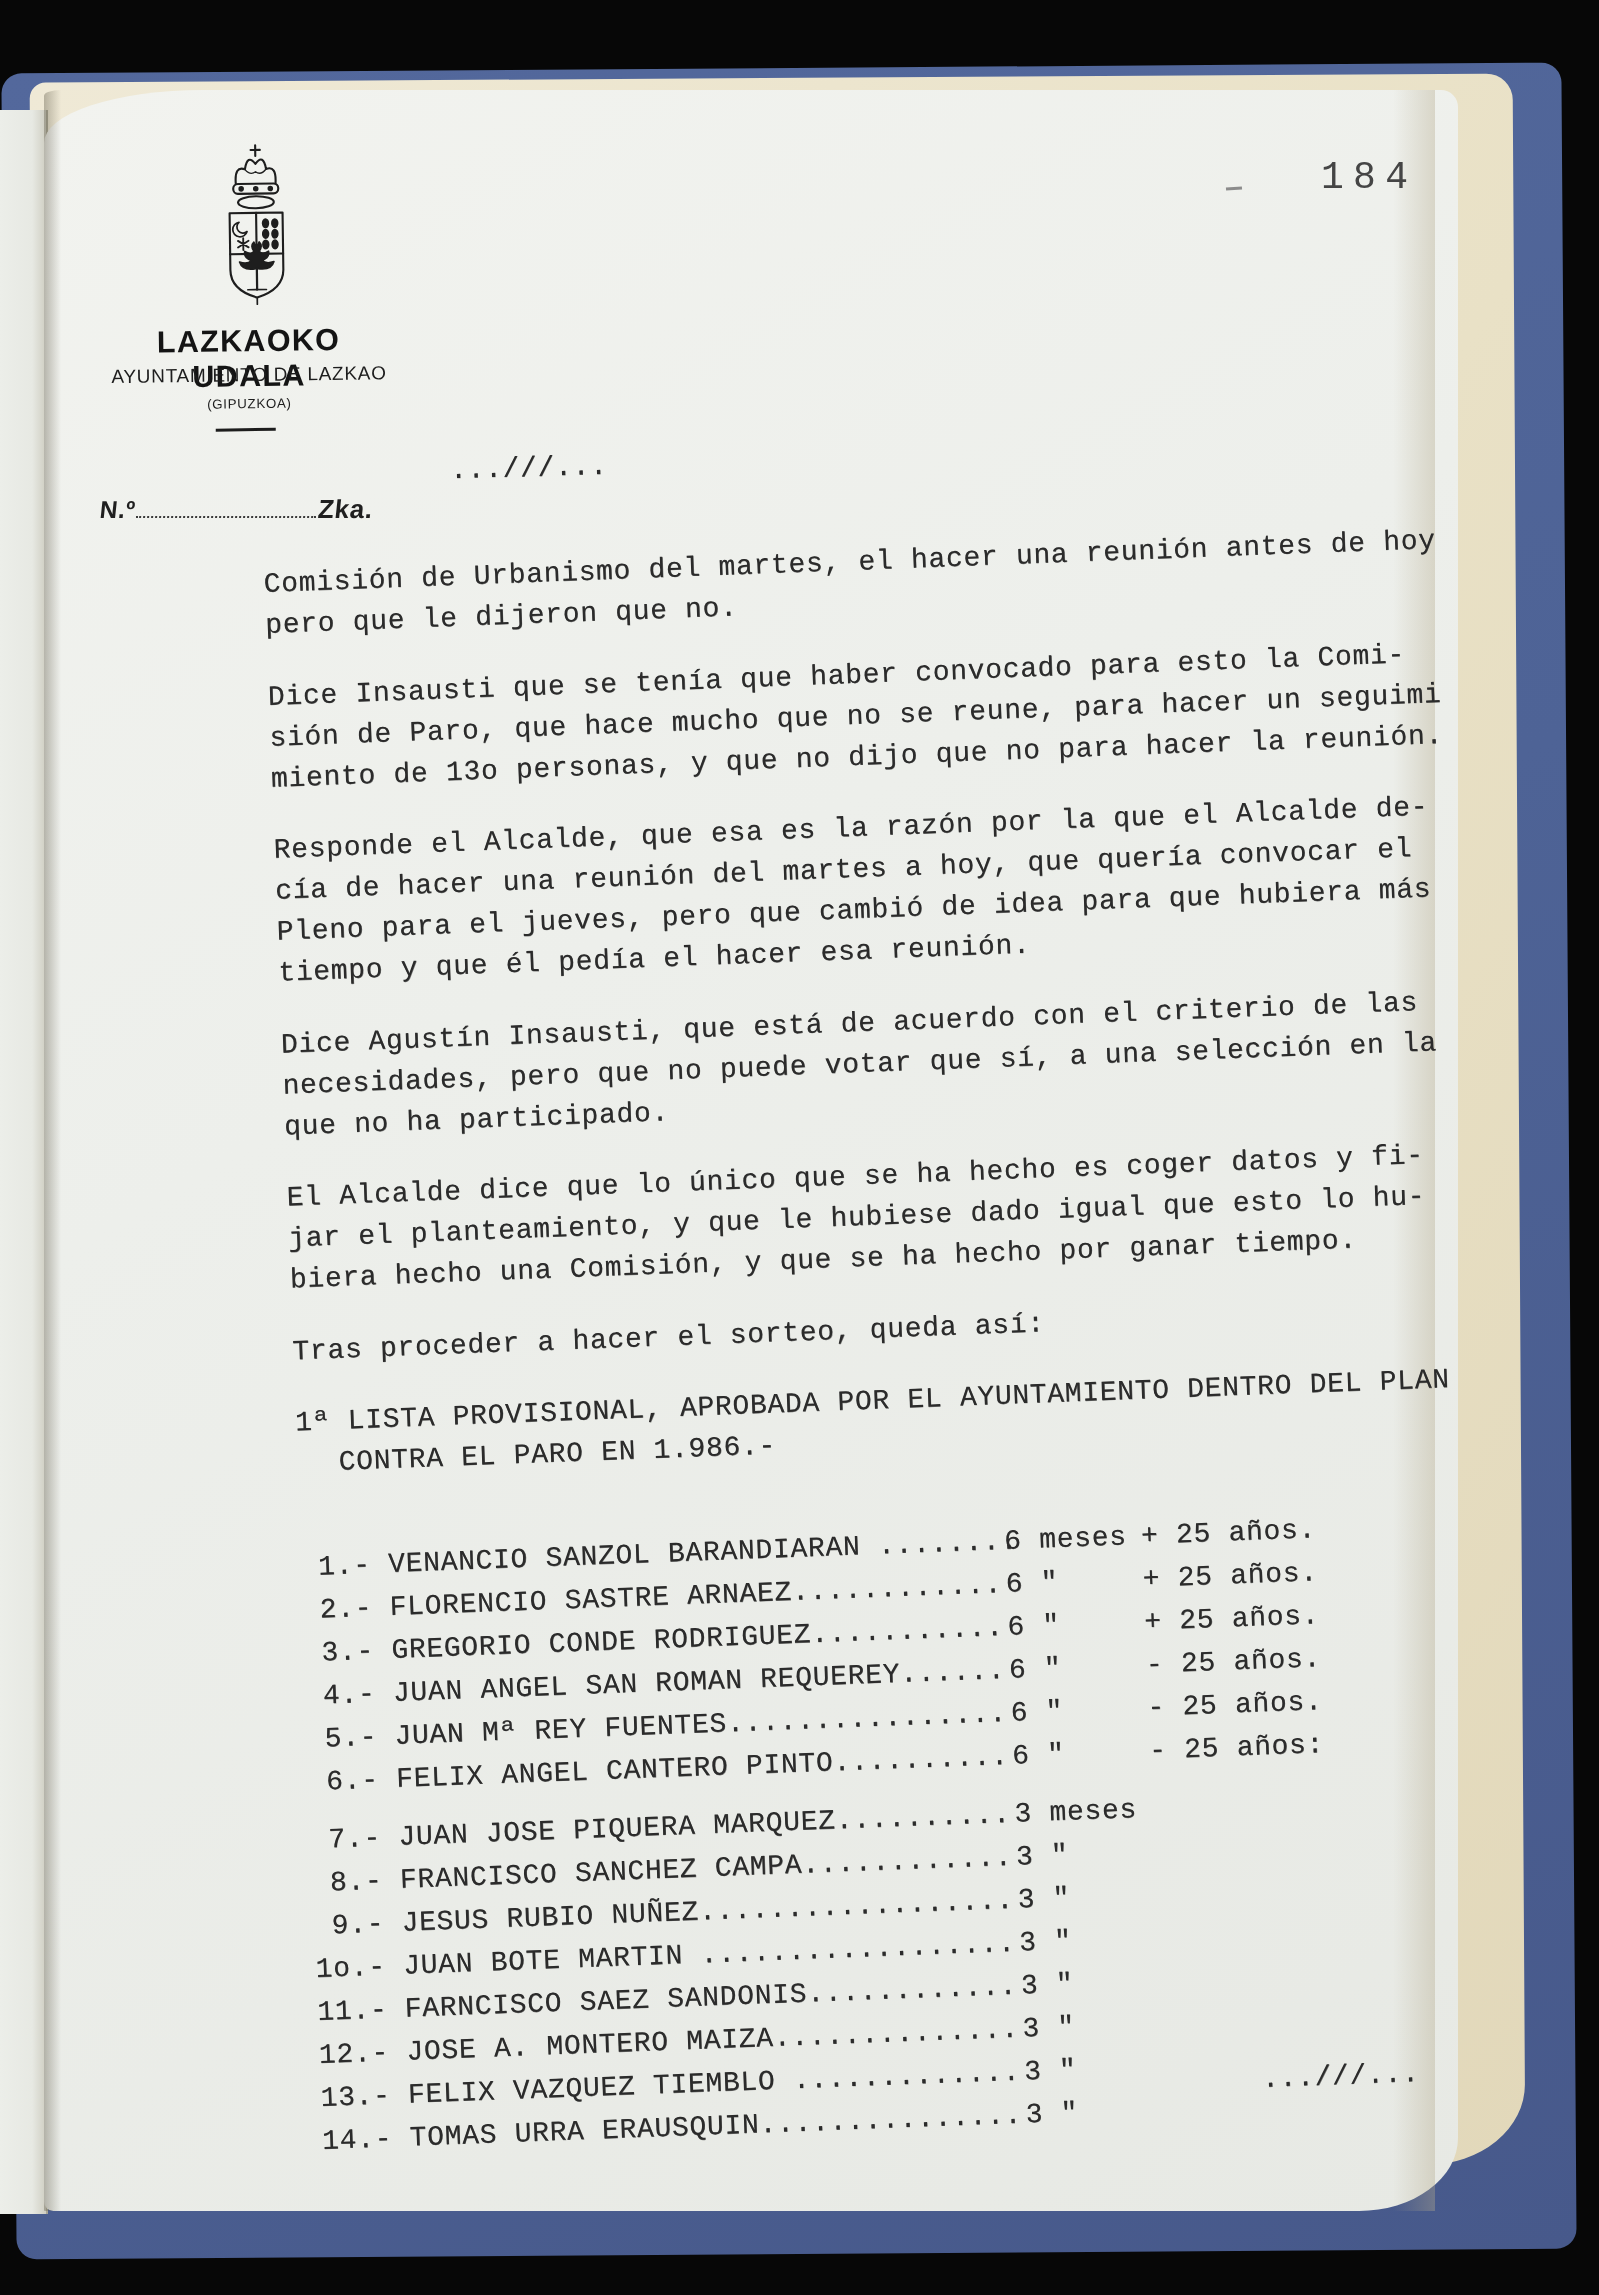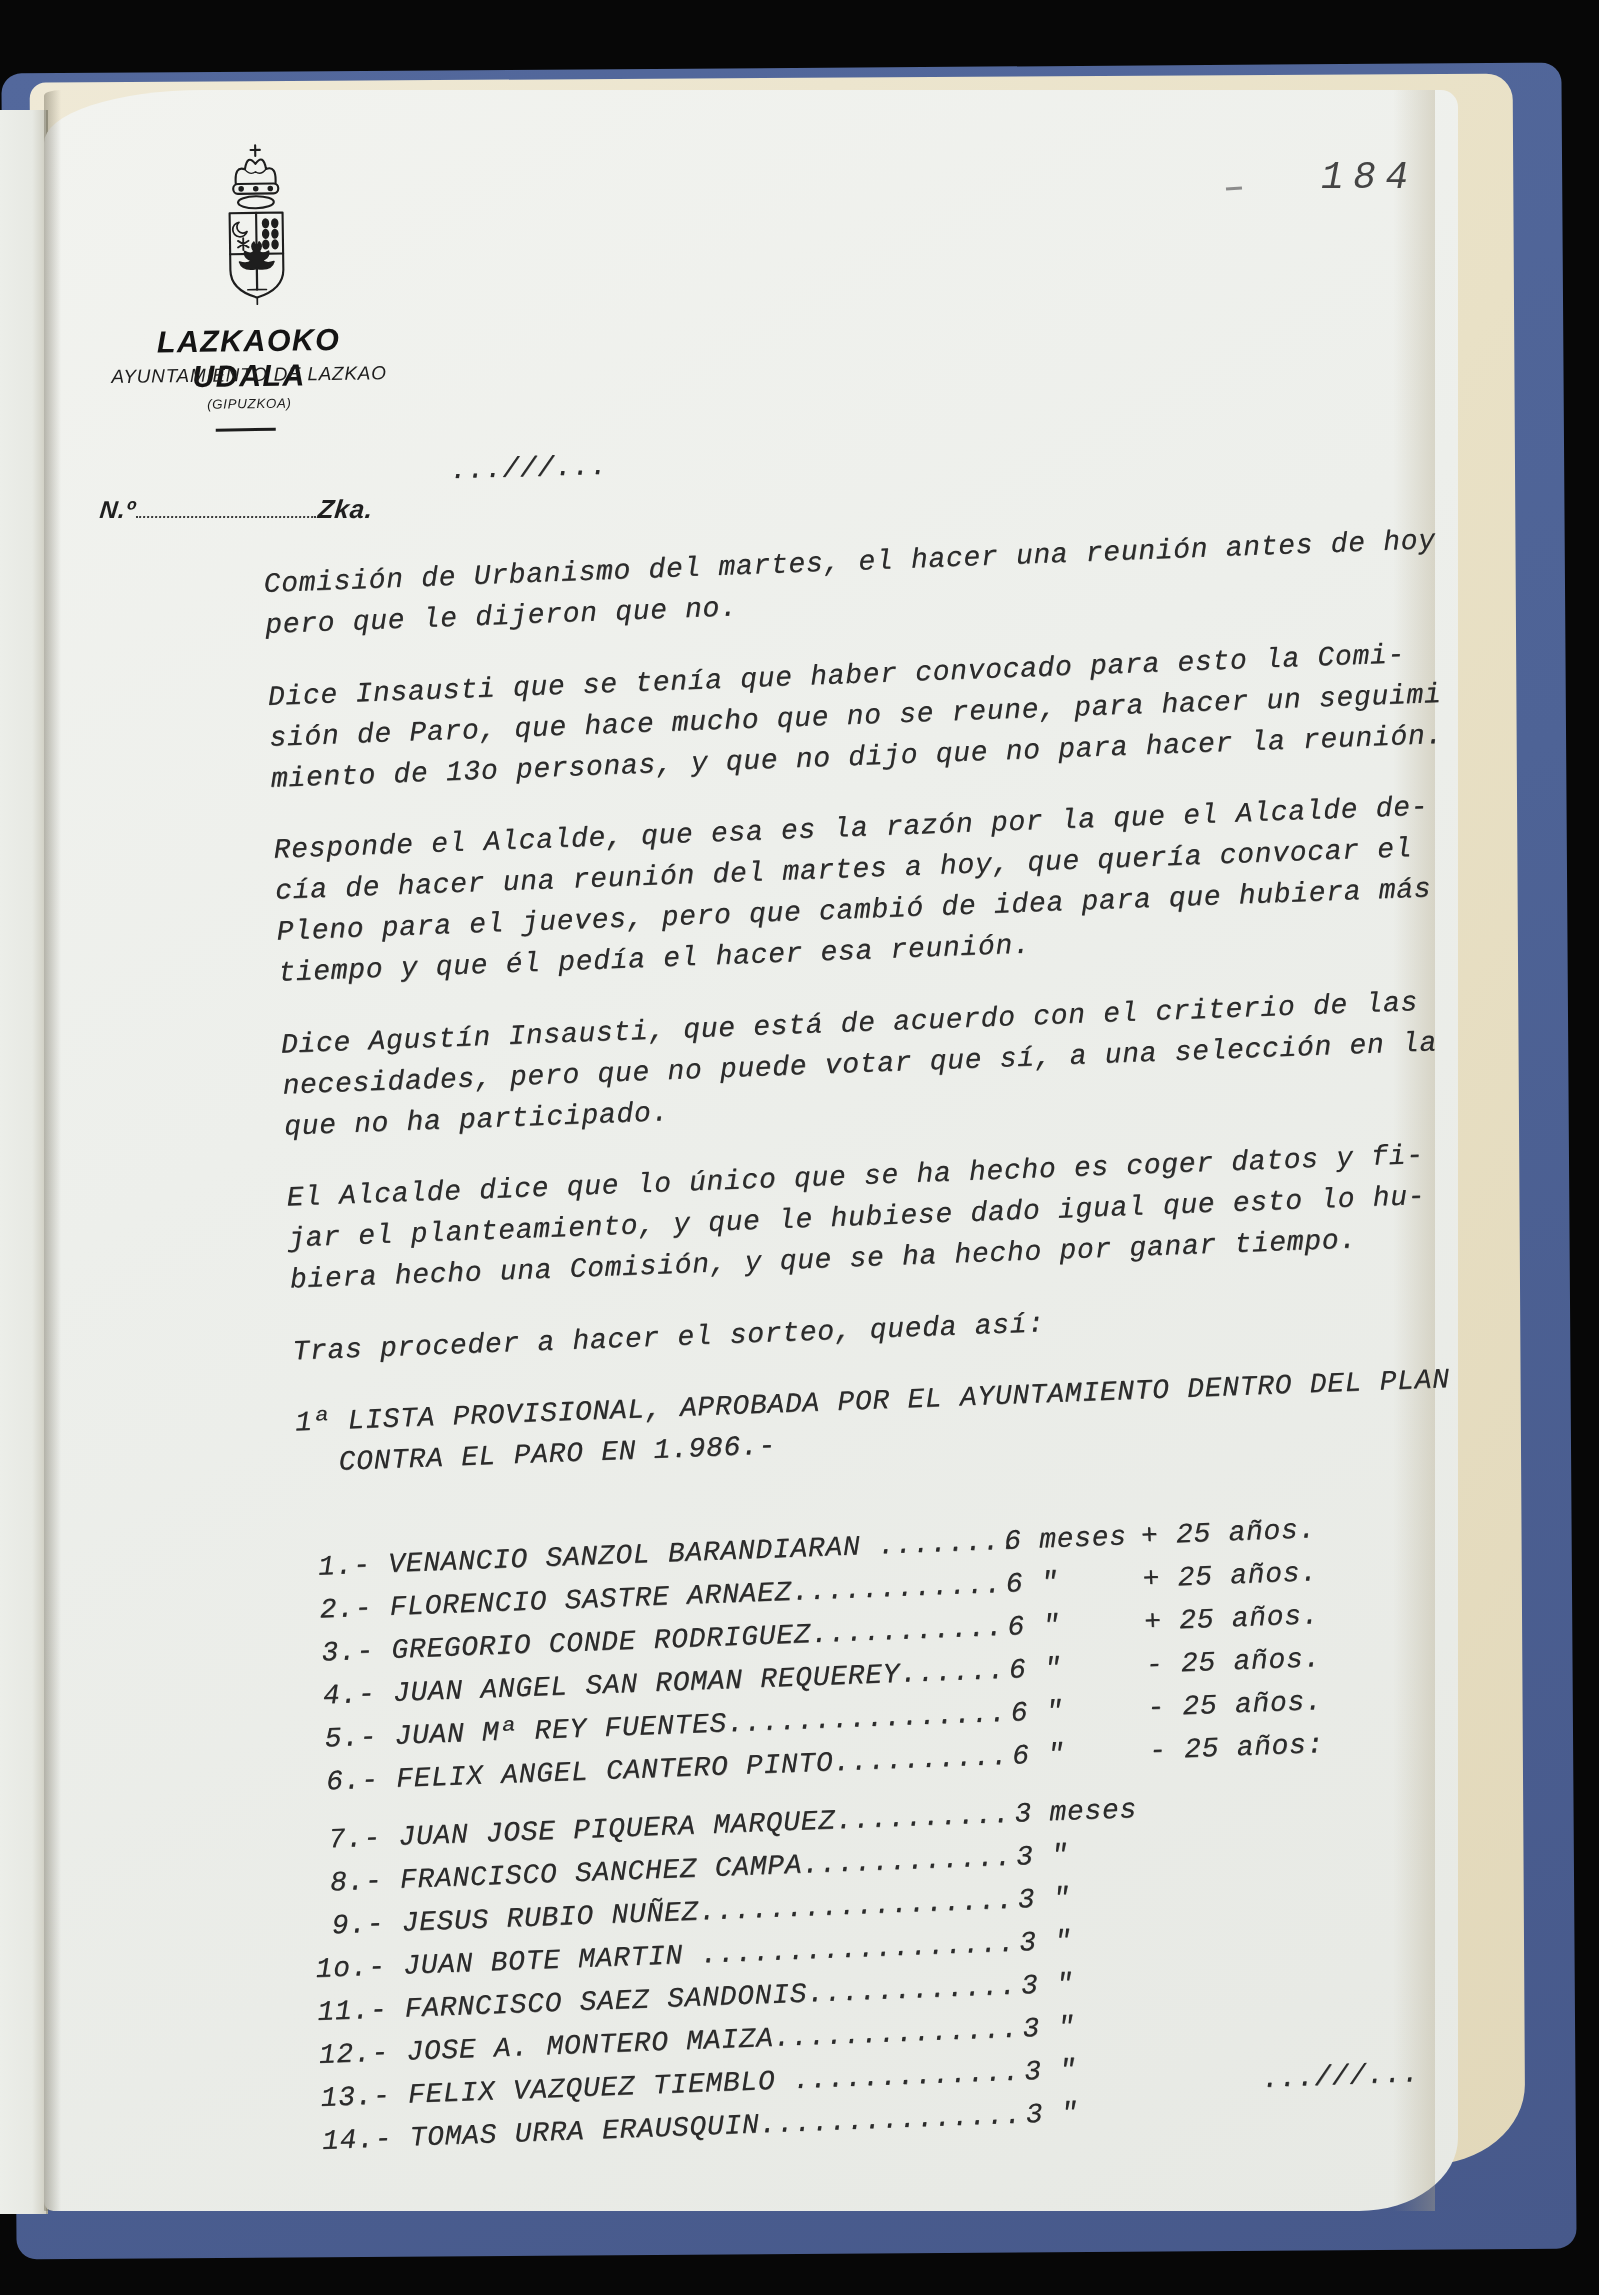--- a/index.html
+++ b/index.html
@@ -16,21 +16,21 @@
   .pages-under{position:absolute;left:36px;top:78px;width:1483px;height:2091px;
          background:linear-gradient(125deg,#efe9d6 0%,#e9e1c6 55%,#e2d8ba 100%);
          border-radius:16px 26.5px 99px 40px / 16px 26.5px 80px 40px;transform:rotate(-0.35deg);}
   
   .left-strip{position:absolute;left:0;top:110px;width:46px;height:2104px;
          background:linear-gradient(90deg,#eceee9 0%,#e7e9e3 70%,#cfcec2 100%);
          border-right:2px solid #a9a695;}
   
   .page{position:absolute;left:44px;top:90px;width:1414px;height:2121px;
         background:linear-gradient(150deg,#f2f3ef 0%,#edefeb 40%,#e7e9e4 100%);
-        border-radius:159px 17px 99px 9.3px / 53px 17px 73px 9.3px;font-style:italic;}
+        border-radius:159px 17px 99px 9.3px / 53px 17px 73px 9.3px;}
   .gutter{position:absolute;left:0;top:0;width:17px;height:100%;
         background:linear-gradient(90deg,rgba(95,90,72,.40),rgba(0,0,0,0));
         border-radius:159px 0 0 9.3px / 53px 0 0 9.3px;}
   .curl{position:absolute;right:22.6px;top:0;width:42px;height:100%;
         background:linear-gradient(90deg,rgba(0,0,0,0),rgba(180,170,140,.38));}
   
   .page-number{position:absolute;left:1277px;top:66px;font-family:"Liberation Mono","DejaVu Sans Mono",monospace;
         font-size:38px;letter-spacing:9.3px;color:#454545;}
   .stamp-dash{position:absolute;left:1182px;top:97px;width:16px;height:3.3px;background:#8b8b8b;transform:rotate(-4deg);}
   

